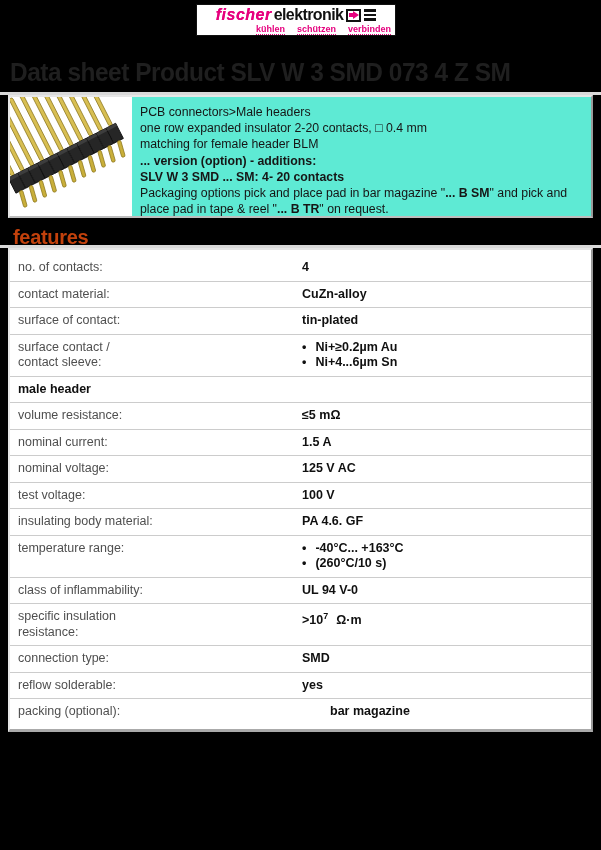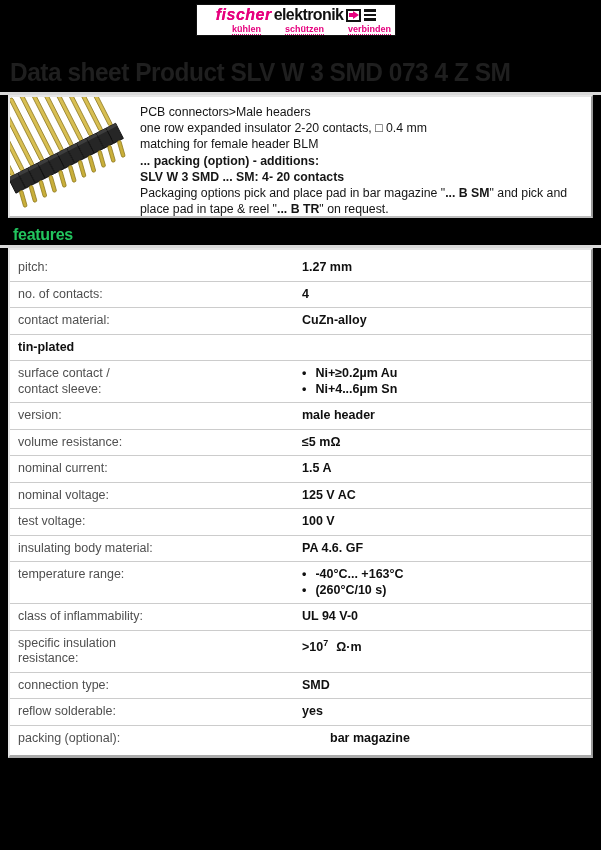--- a/index.html
+++ b/index.html
@@ -35,21 +35,21 @@
   }
   .arrow-stem { width:4px; height:4px; background:#e6007e; }
   .arrow-tri {
     width:0; height:0;
     border-top:4px solid transparent; border-bottom:4px solid transparent;
     border-left:6px solid #e6007e;
   }
   .logo-bars { display:flex; flex-direction:column; gap:2px; margin-left:3px; }
   .logo-bars div { width:12px; height:2.5px; background:#111; }
   .logo-row2 {
-    display:flex; justify-content:flex-end; gap:24px;
+    display:flex; justify-content:flex-end; gap:12px;
     height:11px; align-items:flex-start; margin-top:0px;
   }
   .tagline-word {
     color:#e6007e; font-weight:bold; font-size:9px;
     border-bottom:1px dotted #e6007e; line-height:10px;
   }
 
   
   .page-title {
     position:absolute; left:10px; top:57px;
@@ -58,36 +58,36 @@
     transform:scaleX(0.94); transform-origin:left top;
   }
   .rule { position:absolute; left:0; width:601px; height:3px; background:#d9d9d9; }
   .rule-1 { top:92px; }
   .rule-2 { top:245px; }
 
   
   .product-box {
     position:absolute; left:8px; top:95px;
     width:585px; height:123px;
-    background:#ffffff;
+    background:#5eead4;
     border:2px solid #e6e6e6; border-right:2px solid #9a9a9a; border-bottom:2px solid #bdbdbd;
     box-sizing:border-box;
     display:flex;
   }
   .product-image-wrap { width:122px; height:100%; flex:0 0 122px; overflow:hidden; }
   .product-text {
     padding:7px 8px 0 8px;
     font-size:12.3px; line-height:16.2px; color:#161616;
   }
   .product-text .bold { font-weight:bold; }
 
   
   .features-heading {
     position:absolute; left:13px; top:226px;
-    font-size:16px; font-weight:bold; color:#22c55e; letter-spacing:-0.3px;
+    font-size:20px; font-weight:bold; color:#c2410c; letter-spacing:-0.3px;
   }
 
   
   .feat-table {
     position:absolute; left:8px; top:248px;
     width:585px;
     background:#ffffff;
     border:2px solid #e6e6e6; border-right:2px solid #9a9a9a; border-bottom:3px solid #aaaaaa;
     box-sizing:border-box;
     padding-top:5px; padding-bottom:4px;
@@ -164,53 +164,50 @@
         <use href="#pu" x="86"></use>
         <use href="#pu" x="97"></use>
         <use href="#pu" x="108"></use>
       </g>
     </svg>
   </div>
   <div class="product-text">
     <div>PCB connectors&gt;Male headers</div>
     <div>one row expanded insulator 2-20 contacts, □ 0.4 mm</div>
     <div>matching for female header BLM</div>
-    <div class="bold">... packing (option) - additions:</div>
+    <div class="bold">... version (option) - additions:</div>
     <div class="bold">SLV W 3 SMD ...  SM: 4- 20 contacts</div>
     <div><span>Packaging options pick and place pad in bar magazine "</span><span class="bold">... B SM</span><span>" and pick and place pad in tape &amp; reel "</span><span class="bold">... B TR</span><span>" on request.</span></div>
   </div>
 </div>
 
 <div class="features-heading">features</div>
 <div class="rule rule-2"></div>
 
 <div class="feat-table">
 
-  <div class="t-row">
-    <div class="t-label">
-        <span>pitch:</span>
-      </div>
-    <div class="t-value">1.27 mm</div>
-  </div>
 
   <div class="t-row">
     <div class="t-label">
         <span>no. of contacts:</span>
       </div>
     <div class="t-value">4</div>
   </div>
 
   <div class="t-row">
     <div class="t-label">
         <span>contact material:</span>
       </div>
     <div class="t-value">CuZn-alloy</div>
   </div>
 
   <div class="t-row">
+    <div class="t-label">
+        <span>surface of contact:</span>
+      </div>
     <div class="t-value">tin-plated</div>
   </div>
 
   <div class="t-row">
     <div class="t-label">
       <span>surface contact /</span>
       <span>contact sleeve:</span>
     </div>
     <div class="t-value">
       <div class="bullet-line">
@@ -218,23 +215,20 @@
           <span>Ni+≥0.2µm Au</span>
         </div>
       <div class="bullet-line">
           <span class="bullet-glyph">•</span>
           <span>Ni+4...6µm Sn</span>
         </div>
     </div>
   </div>
 
   <div class="t-row">
-    <div class="t-label">
-        <span>version:</span>
-      </div>
     <div class="t-value">male header</div>
   </div>
 
   <div class="t-row">
     <div class="t-label">
         <span>volume resistance:</span>
       </div>
     <div class="t-value">≤5 mΩ</div>
   </div>
 

